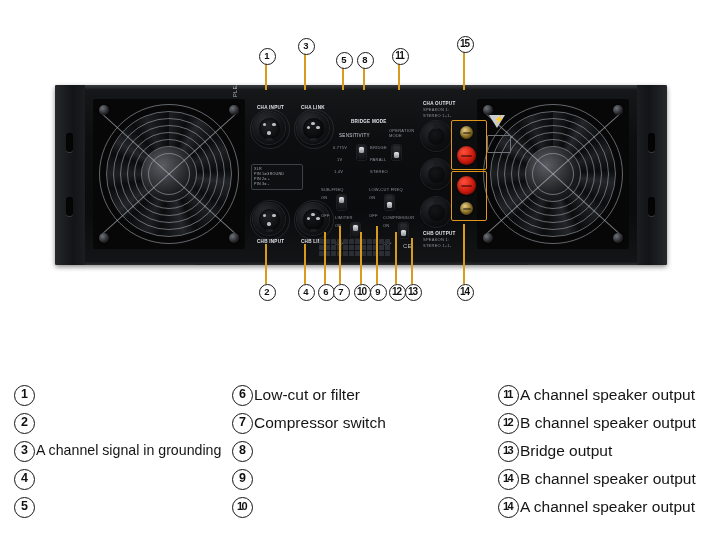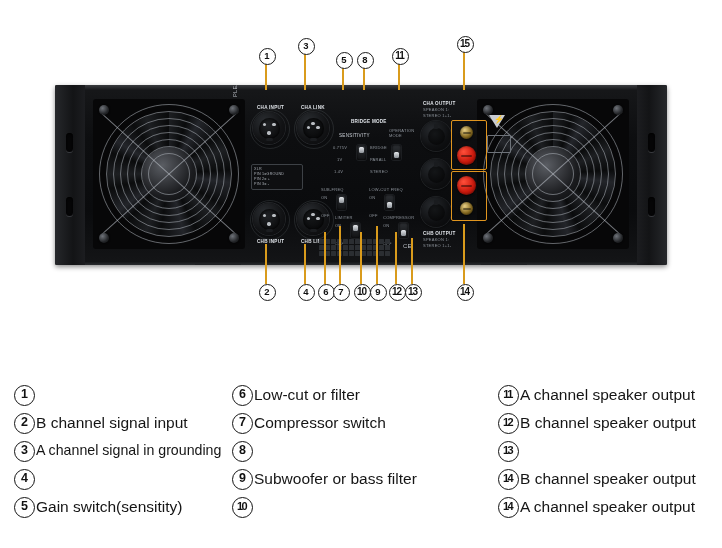--- a/index.html
+++ b/index.html
@@ -450,65 +450,63 @@
     </div>
 </div>
 
 <div id="legend">
   <div class="lcol c1" id="legcol1">
       <div class="litem">
         <div class="lnum">1</div>
       </div>
       <div class="litem">
         <div class="lnum">2</div>
-        <div class="ltxt">B channel signal input</div>
       </div>
       <div class="litem">
         <div class="lnum">3</div>
         <div class="ltxt sm2">A channel signal in grounding</div>
       </div>
       <div class="litem">
         <div class="lnum">4</div>
       </div>
       <div class="litem">
         <div class="lnum">5</div>
-        <div class="ltxt">Gain switch(sensitity)</div>
       </div>
     </div>
   <div class="lcol c2" id="legcol2">
       <div class="litem">
         <div class="lnum">6</div>
         <div class="ltxt">Low-cut or filter</div>
       </div>
       <div class="litem">
         <div class="lnum">7</div>
         <div class="ltxt">Compressor switch</div>
       </div>
       <div class="litem">
         <div class="lnum">8</div>
       </div>
       <div class="litem">
         <div class="lnum">9</div>
-        <div class="ltxt">Subwoofer or bass filter</div>
       </div>
       <div class="litem">
         <div class="lnum two">10</div>
       </div>
     </div>
   <div class="lcol c3" id="legcol3">
       <div class="litem">
         <div class="lnum two">11</div>
         <div class="ltxt">A channel speaker output</div>
       </div>
       <div class="litem">
         <div class="lnum two">12</div>
         <div class="ltxt">B channel speaker output</div>
       </div>
       <div class="litem">
         <div class="lnum two">13</div>
+        <div class="ltxt">Bridge output</div>
       </div>
       <div class="litem">
         <div class="lnum two">14</div>
         <div class="ltxt">B channel speaker output</div>
       </div>
       <div class="litem">
         <div class="lnum two">14</div>
         <div class="ltxt">A channel speaker output</div>
       </div>
     </div>

